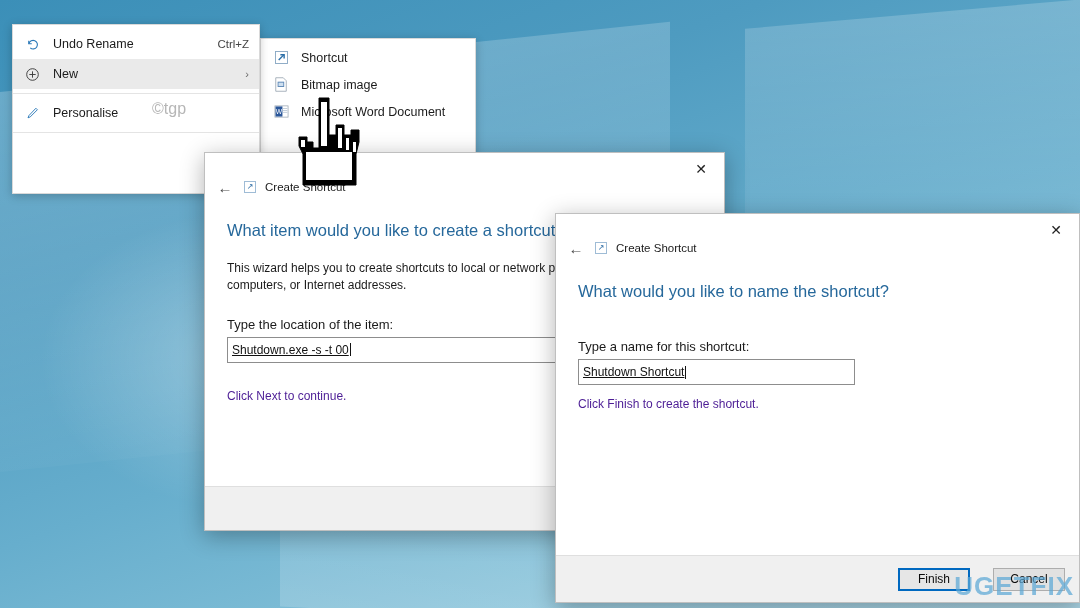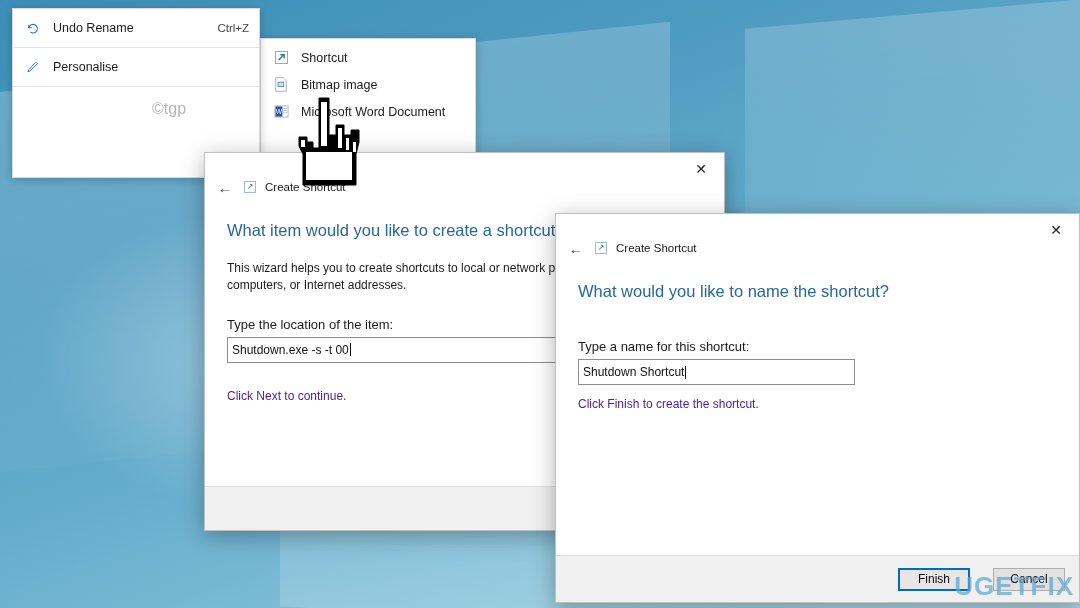--- a/index.html
+++ b/index.html
@@ -40,21 +40,21 @@
   }
   #wall-glow {
     position: absolute; left: 40px; top: 210px;
     width: 420px; height: 300px;
     border-radius: 50%;
     background: radial-gradient(closest-side, rgba(255,255,255,0.30), rgba(255,255,255,0));
   }
 
   
   #ctx-menu {
-    position: absolute; left: 12px; top: 8px;
+    position: absolute; left: 12px; top: 24px;
     width: 248px; height: 170px;
     background: #ffffff;
     border: 1px solid #d9d9d9;
     box-shadow: 0 2px 9px rgba(0,0,0,0.22);
     z-index: 20;
     padding: 4px 0 0 0;
   }
   .ctx-item {
     display: flex; align-items: center;
     height: 30px;
@@ -166,21 +166,21 @@
   .field-label {
     font-size: 13px; color: #1b1b1b;
     margin-top: 22px; margin-bottom: 5px;
   }
   .txtbox {
     height: 17px;
     border: 1px solid #8d8d8d;
     background: #ffffff;
     display: flex; align-items: center;
     padding: 12px 4px;
-    font-size: 12px; color: #101010;
+    font-size: 12px; color: #101010; text-decoration: underline;
   }
   .caret {
     display: inline-block;
     width: 1px; height: 13px;
     background: #111;
     margin-left: 1px;
   }
   .dlg-hint { font-size: 12px; color: #4c1d95; margin-top: 26px; }
 
   .dlg-footer {
@@ -259,20 +259,30 @@
     <span class="ctx-ico">
       <svg width="15" height="15" viewBox="0 0 16 16">
           <path d="M4 4 L4 7.2 L7.2 7.2" fill="none" stroke="#2b79b8" stroke-width="1.2"></path>
           <path d="M4.2 7 A4.6 4.6 0 1 1 5.6 11.6" fill="none" stroke="#2b79b8" stroke-width="1.2"></path>
         </svg>
     </span>
     <span class="ctx-label">Undo Rename</span>
     <span class="ctx-accel">Ctrl+Z</span>
   </div>
 
+  <div class="ctx-item hovered">
+    <span class="ctx-ico">
+      <svg width="15" height="15" viewBox="0 0 16 16">
+          <circle cx="8" cy="8" r="6.2" fill="none" stroke="#3a3a3a" stroke-width="1"></circle>
+          <path d="M8 4.6 L8 11.4 M4.6 8 L11.4 8" stroke="#3a3a3a" stroke-width="1"></path>
+        </svg>
+    </span>
+    <span class="ctx-label">New</span>
+    <span class="ctx-arrow">›</span>
+  </div>
 
   <div class="ctx-sep"></div>
 
 
   <div class="ctx-item">
     <span class="ctx-ico">
       <svg width="15" height="15" viewBox="0 0 16 16">
           <path d="M11.6 2.4 L13.2 4 L5.6 11.6 L3.2 12.6 L4.2 10.2 Z" fill="none" stroke="#2b79b8" stroke-width="1"></path>
         </svg>
     </span>

